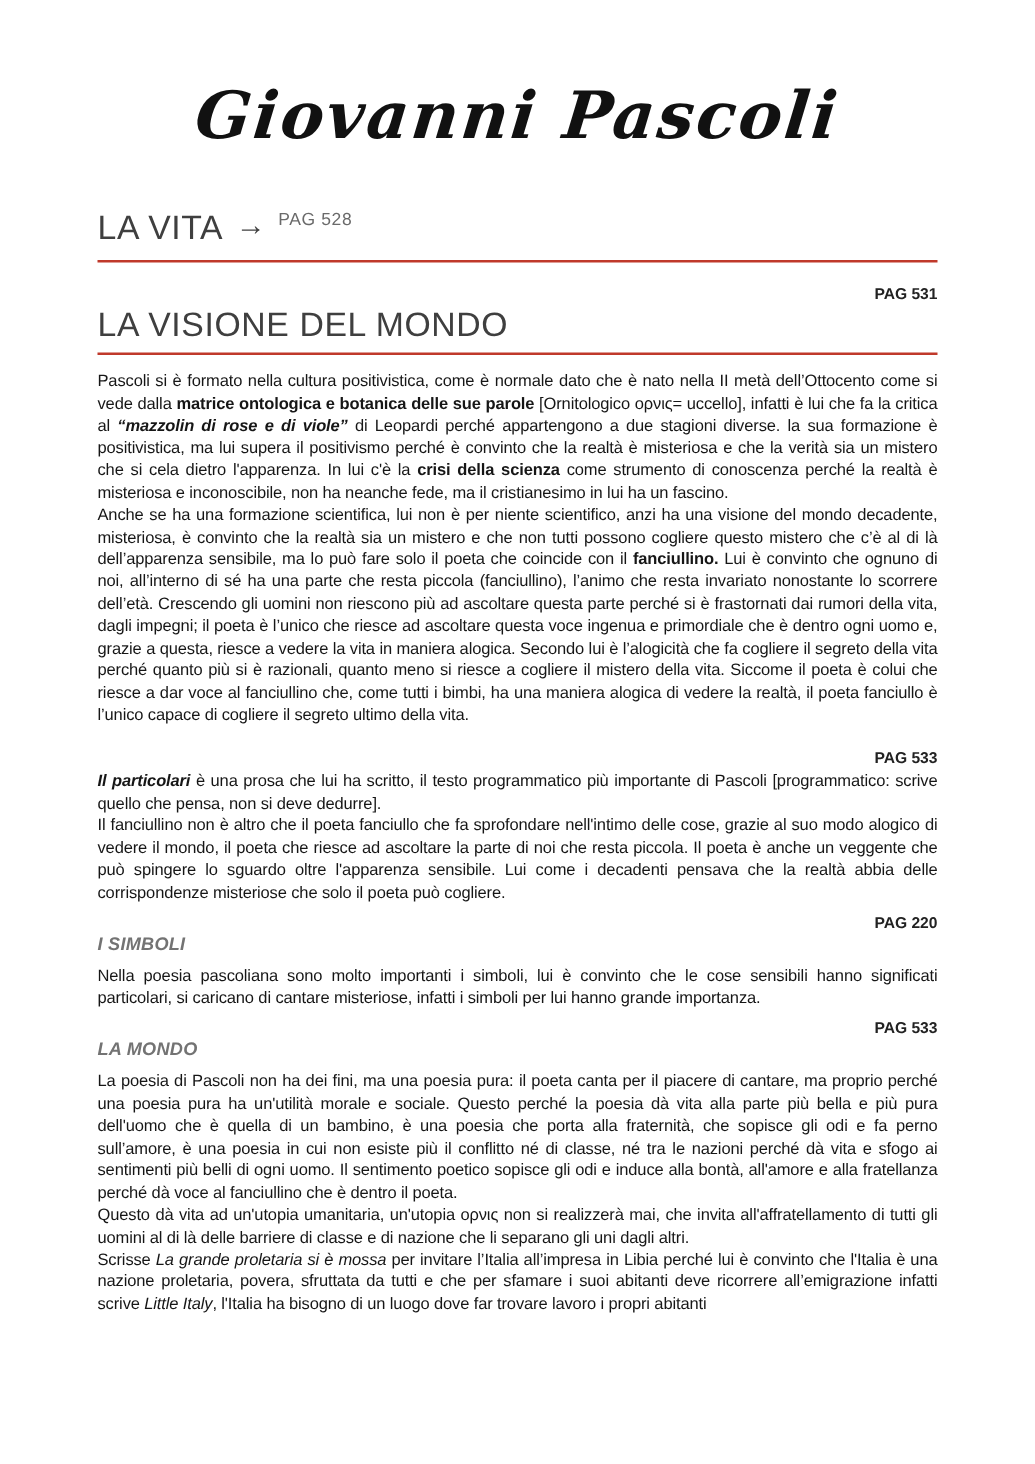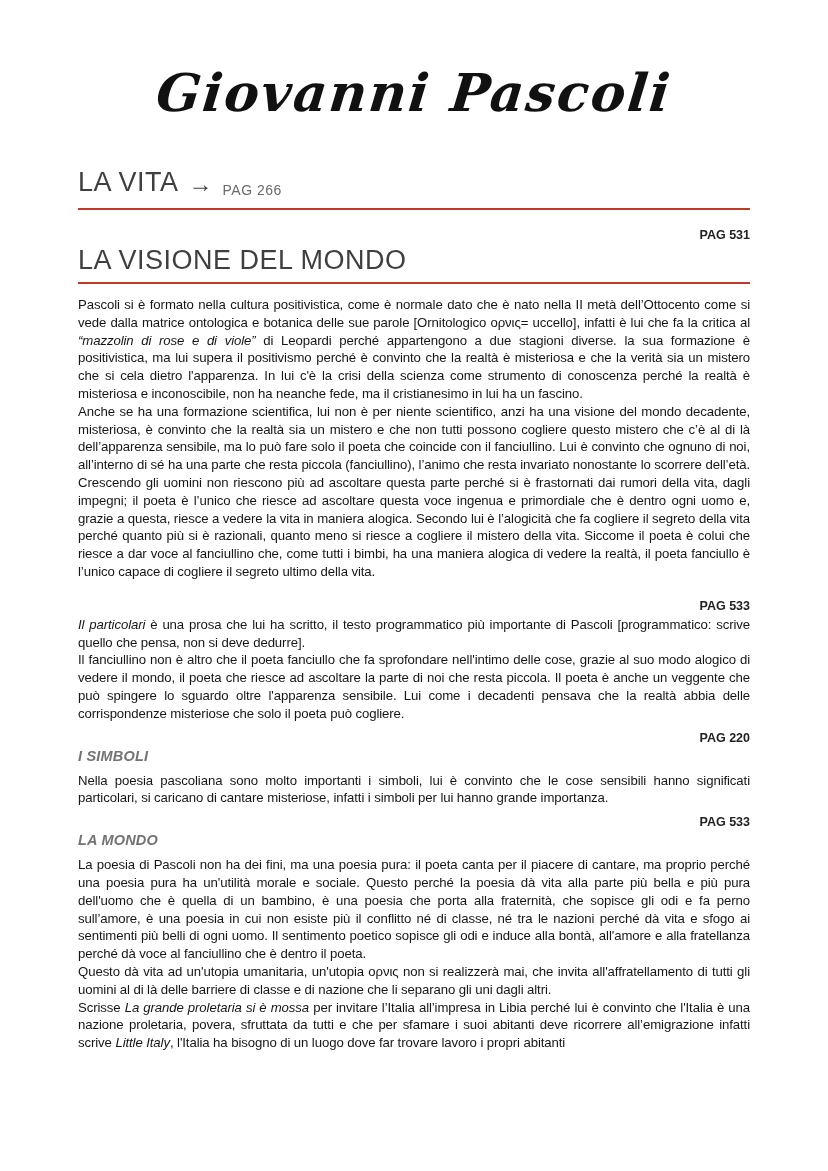--- a/index.html
+++ b/index.html
@@ -25,21 +25,21 @@
     letter-spacing: 2px;
     color: #111;
     transform: skewX(-6deg);
     margin-bottom: 44px;
   }
   .h-rule-wrap {
     border-bottom: 2px solid #c0392b;
     padding-bottom: 6px;
     margin-bottom: 12px;
     display: flex;
-    align-items: flex-end;
+    align-items: flex-start;
     gap: 10px;
   }
   .h1-text {
     font-size: 27px;
     font-weight: 400;
     color: #3f3f3f;
     letter-spacing: 0.5px;
   }
   .h1-arrow {
     font-size: 24px;
@@ -68,37 +68,37 @@
     color: #161616;
   }
   .subhead {
     font-style: italic;
     font-size: 14.5px;
     color: #737373;
     margin: 2px 0 8px 0;
     font-weight: 700;
     letter-spacing: 0.2px;
   }
-  .seg-b { font-weight: 400; }
+  .seg-b { font-weight: 700; }
   .seg-i { font-style: italic; }
   section.la-vita { margin-top: 40px; }
   section.la-vita .h-rule-wrap { padding-bottom: 10px; }
 </style>
 </head>
 <body>
 
 <main class="page">
 
   <h1 class="doc-title">Giovanni Pascoli</h1>
 
   <section class="la-vita">
     <div class="h-rule-wrap">
       <span class="h1-text">LA VITA</span>
       <span class="h1-arrow">→</span>
-      <span class="h1-pageref">PAG 266</span>
+      <span class="h1-pageref">PAG 528</span>
     </div>
   </section>
 
   <section>
     <div class="page-tag">PAG 531</div>
     <div class="h-rule-wrap">
       <span class="h1-text">LA VISIONE DEL MONDO</span>
     </div>
     <p class="body-p"><span>Pascoli si è formato nella cultura positivistica, come è normale dato che è nato nella II metà dell’Ottocento come si vede dalla </span><span class="seg-b">matrice ontologica e botanica delle sue parole</span><span> [Ornitologico ορνις= uccello], infatti è lui che fa la critica al </span><span class="seg-b seg-i">“mazzolin di rose e di viole”</span><span> di Leopardi perché appartengono a due stagioni diverse. la sua formazione è positivistica, ma lui supera il positivismo perché è convinto che la realtà è misteriosa e che la verità sia un mistero che si cela dietro l'apparenza. In lui c'è la </span><span class="seg-b">crisi della scienza</span><span> come strumento di conoscenza perché la realtà è misteriosa e inconoscibile, non ha neanche fede, ma il cristianesimo in lui ha un fascino.</span></p>
     <p class="body-p"><span>Anche se ha una formazione scientifica, lui non è per niente scientifico, anzi ha una visione del mondo decadente, misteriosa, è convinto che la realtà sia un mistero e che non tutti possono cogliere questo mistero che c’è al di là dell’apparenza sensibile, ma lo può fare solo il poeta che coincide con il </span><span class="seg-b">fanciullino.</span><span> Lui è convinto che ognuno di noi, all’interno di sé ha una parte che resta piccola (fanciullino), l’animo che resta invariato nonostante lo scorrere dell’età. Crescendo gli uomini non riescono più ad ascoltare questa parte perché si è frastornati dai rumori della vita, dagli impegni; il poeta è l’unico che riesce ad ascoltare questa voce ingenua e primordiale che è dentro ogni uomo e, grazie a questa, riesce a vedere la vita in maniera alogica. Secondo lui è l’alogicità che fa cogliere il segreto della vita perché quanto più si è razionali, quanto meno si riesce a cogliere il mistero della vita. Siccome il poeta è colui che riesce a dar voce al fanciullino che, come tutti i bimbi, ha una maniera alogica di vedere la realtà, il poeta fanciullo è l’unico capace di cogliere il segreto ultimo della vita.</span></p>

